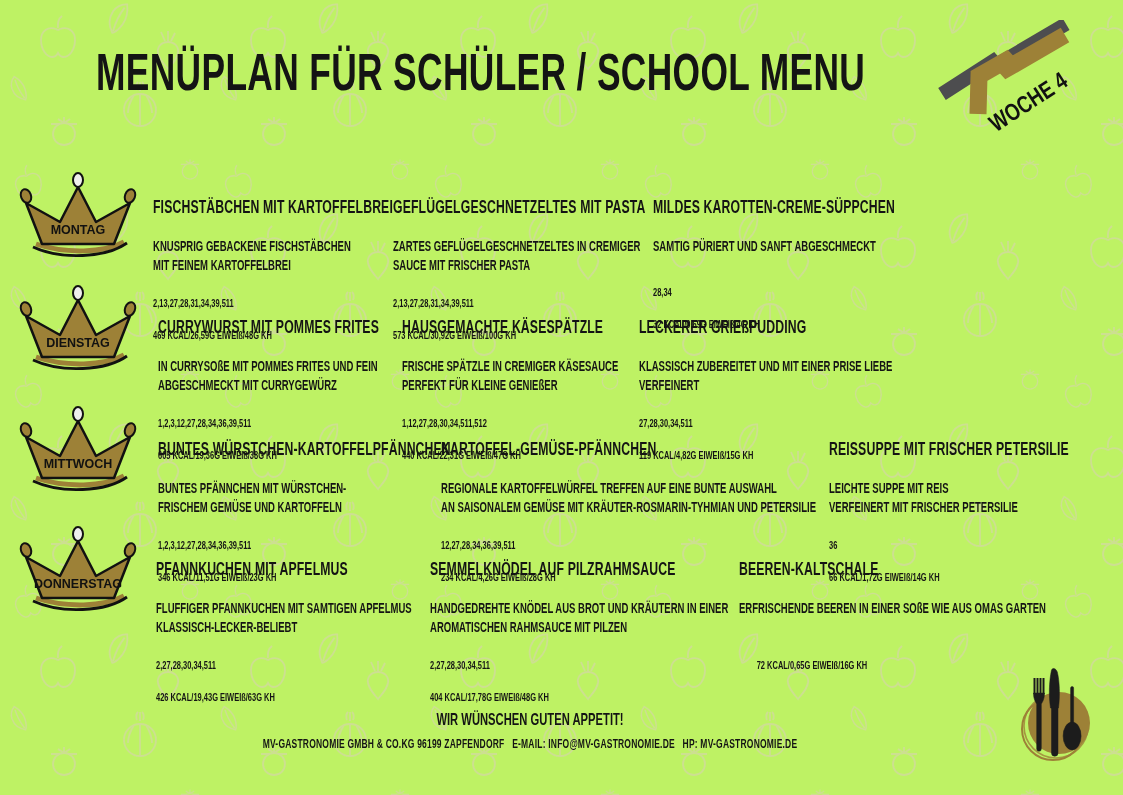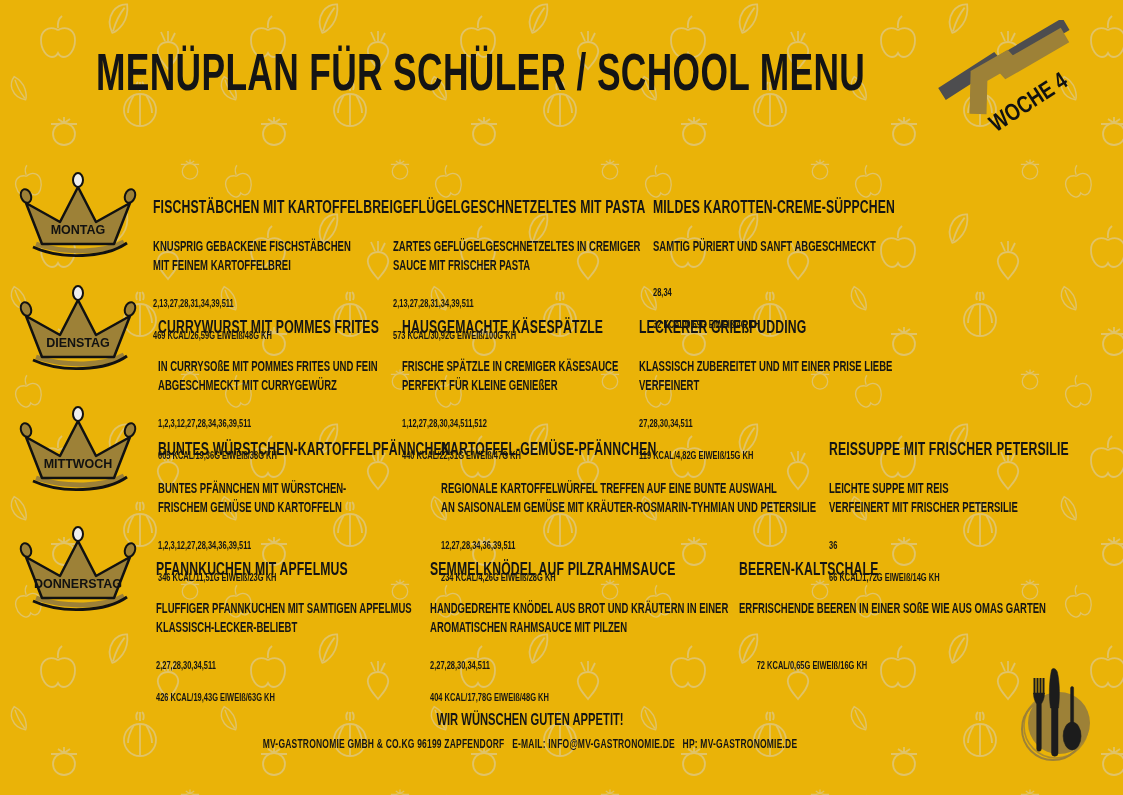--- a/index.html
+++ b/index.html
@@ -1,18 +1,18 @@
 <!DOCTYPE html>
 <html><head>
 <meta charset="utf-8">
 <style>
   html,body { margin:0; padding:0; background:#ccc; }
   .page {
     position:relative; width:1123px; height:795px; overflow:hidden;
-    background:#eab308; font-family:"Liberation Sans", sans-serif;
+    background:#bef264; font-family:"Liberation Sans", sans-serif;
   }
   .bg-pattern { position:absolute; left:0; top:0; width:1123px; height:795px; }
 
   .main-title {
     position:absolute; left:96px; top:42px; margin:0;
     font-size:52px; font-weight:bold; color:#141414; white-space:nowrap;
     transform:scaleX(0.68); transform-origin:0 0; letter-spacing:0.5px;
   }
 
   

